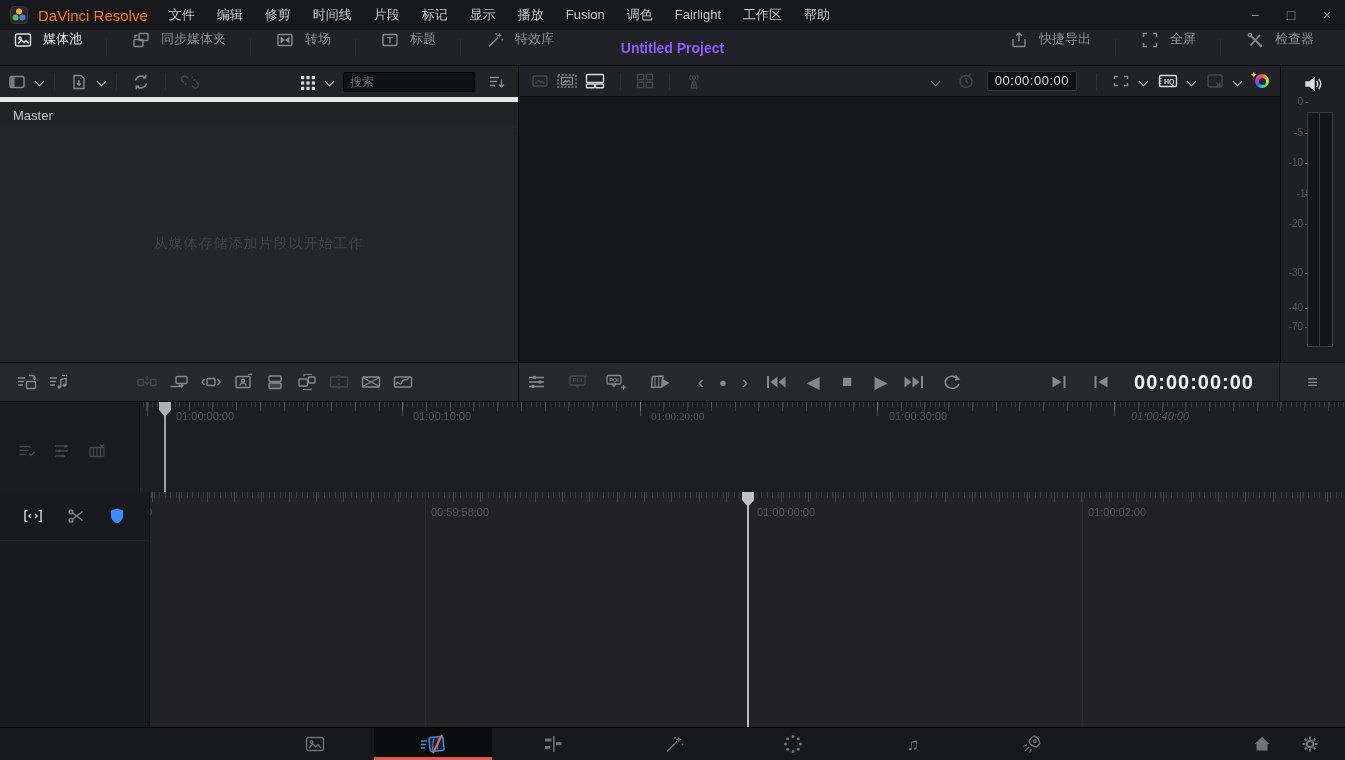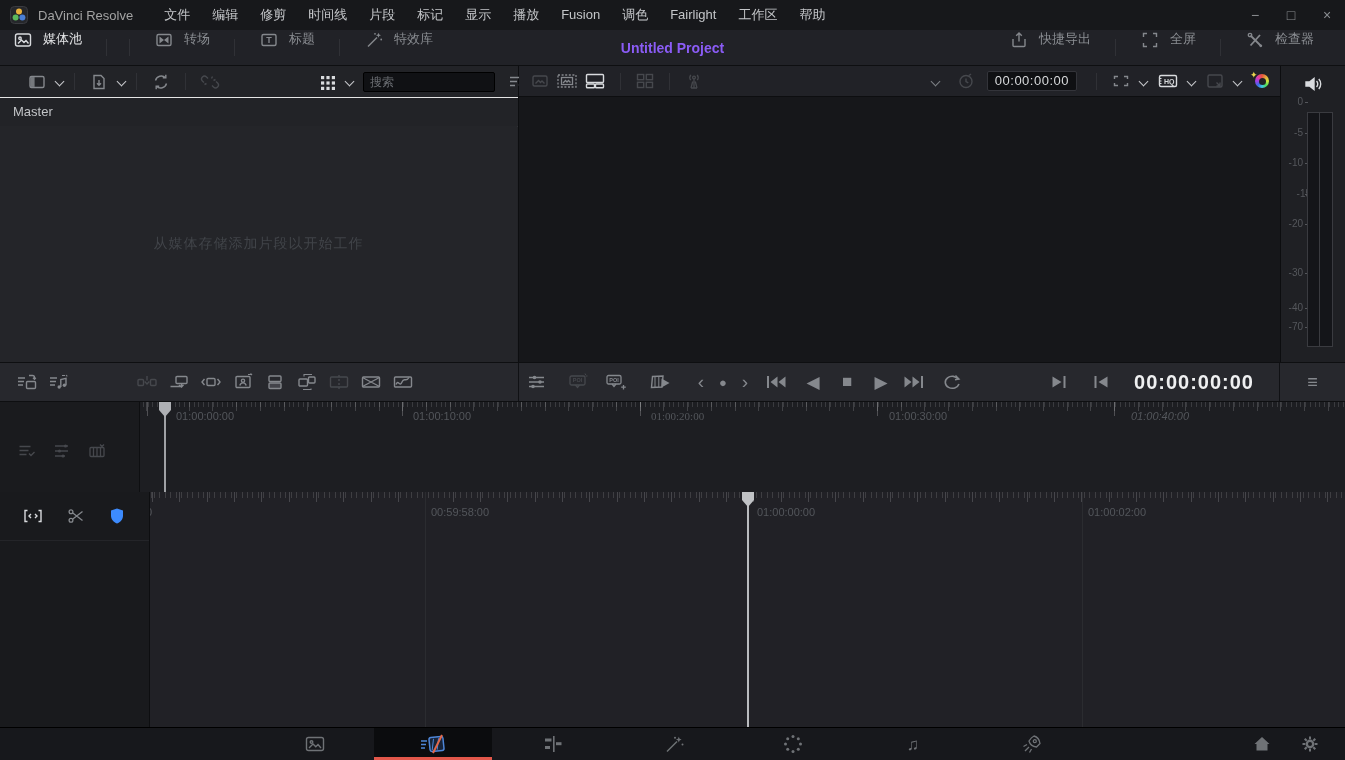--- a/index.html
+++ b/index.html
@@ -11,37 +11,37 @@
   .dim{color:#46484d;}
   .lit{color:#d9dbde;}
   .chv{width:6px;height:6px;border-right:1.4px solid currentColor;border-bottom:1.4px solid currentColor;
        transform:rotate(45deg);margin-left:6px;flex:none;}
   .vd{width:1px;height:17px;background:#303136;margin:0 11px;flex:none;}
 
   
   .titlebar{position:absolute;left:0;top:0;width:1345px;height:30px;background:#17181b;
             display:flex;align-items:center;}
   .titlebar .logo{margin:0 10px 0 10px;}
-  .app-title{font-size:13px;color:#a3a3a3;margin-right:20px;}
+  .app-title{font-size:15px;color:#f97316;margin-right:10px;}
   .menu-item{font-size:13px;color:#c4c6c9;padding:0 11px;line-height:30px;cursor:default;}
   .win-controls{position:absolute;right:0;top:0;height:30px;display:flex;align-items:center;}
   .win-btn{width:36px;text-align:center;color:#8b8e92;font-size:14px;line-height:30px;}
 
   
   .main-toolbar{position:absolute;left:0;top:30px;width:1345px;height:36px;background:#212227;
                 border-bottom:1px solid #0e0f11;display:flex;align-items:center;box-sizing:border-box;}
   .tb-item{display:flex;align-items:flex-start;gap:10px;padding:0 13px;height:100%;font-size:13px;color:#8a8d92;}
   .tb-item.active{color:#e4e5e7;}
   .proj-title{position:absolute;left:0;right:0;text-align:center;font-size:14px;font-weight:bold;color:#8b5cf6;pointer-events:none;}
   .tb-right{position:absolute;right:18px;top:0;height:100%;display:flex;align-items:center;}
 
   
   .left-panel{position:absolute;left:0;top:66px;width:519px;height:296px;background:#222327;
               border-right:1px solid #0d0e10;box-sizing:border-box;}
-  .pool-toolbar{height:31px;display:flex;align-items:center;padding:0 24px;border-bottom:1px solid #e5e5e5;}
+  .pool-toolbar{height:31px;display:flex;align-items:center;padding:0 4px;border-bottom:5px solid #e5e5e5;}
   .pool-toolbar .ic{margin:0 3px;}
   .search{width:118px;height:18px;background:#101114;border:1px solid #000;border-radius:2px;
           color:#c7c9cc;font-size:12px;padding:0 6px;outline:none;margin-left:10px;font-family:"Liberation Sans",sans-serif;}
   .search::placeholder{color:#6a6d72;}
   .bin-header{height:28px;line-height:28px;padding-left:13px;font-size:13px;color:#c2c4c7;
               background:#222327;border-bottom:1px solid #2f3034;}
   .pool-empty{position:absolute;left:0;right:1px;top:60px;bottom:0;background:#242529;
               display:flex;flex-direction:column;align-items:center;justify-content:center;gap:34px;}
   .empty-title{font-family:"DejaVu Serif","Liberation Serif",serif;font-size:27px;color:#4b4e54;letter-spacing:1px;}
   .empty-hint{font-family:"DejaVu Serif","Liberation Serif",serif;font-size:14px;color:#414449;letter-spacing:1px;}
@@ -136,20 +136,30 @@
     <span class="ic lit">
       <svg width="20" height="20" viewBox="0 0 20 20" fill="none" stroke="currentColor" stroke-width="1.4">
           <rect x="2.5" y="4" width="15" height="12" rx="2"></rect>
           <circle cx="7" cy="8.2" r="1.2"></circle>
           <path d="M5 13.5l3.5-3.5 2.5 2.5 2-2 2.5 3"></path>
         </svg>
     </span>
     <span>媒体池</span>
   </div>
   <div class="vd"></div>
+  <div class="tb-item">
+    <span class="ic">
+      <svg width="20" height="20" viewBox="0 0 20 20" fill="none" stroke="currentColor" stroke-width="1.4">
+          <rect x="8" y="3.5" width="9" height="7" rx="1"></rect>
+          <rect x="3" y="9.5" width="9" height="7" rx="1"></rect>
+          <path d="M6.5 5.5H4v2.2"></path>
+        </svg>
+    </span>
+    <span>同步媒体夹</span>
+  </div>
   <div class="vd"></div>
   <div class="tb-item">
     <span class="ic">
       <svg width="20" height="20" viewBox="0 0 20 20" fill="none" stroke="currentColor" stroke-width="1.4">
           <rect x="3" y="4.5" width="14" height="11" rx="1.5"></rect>
           <path d="M5.5 6.5l4.5 3.5-4.5 3.5zM14.5 6.5l-4.5 3.5 4.5 3.5z" fill="currentColor" stroke="none"></path>
         </svg>
     </span>
     <span>转场</span>
   </div>

